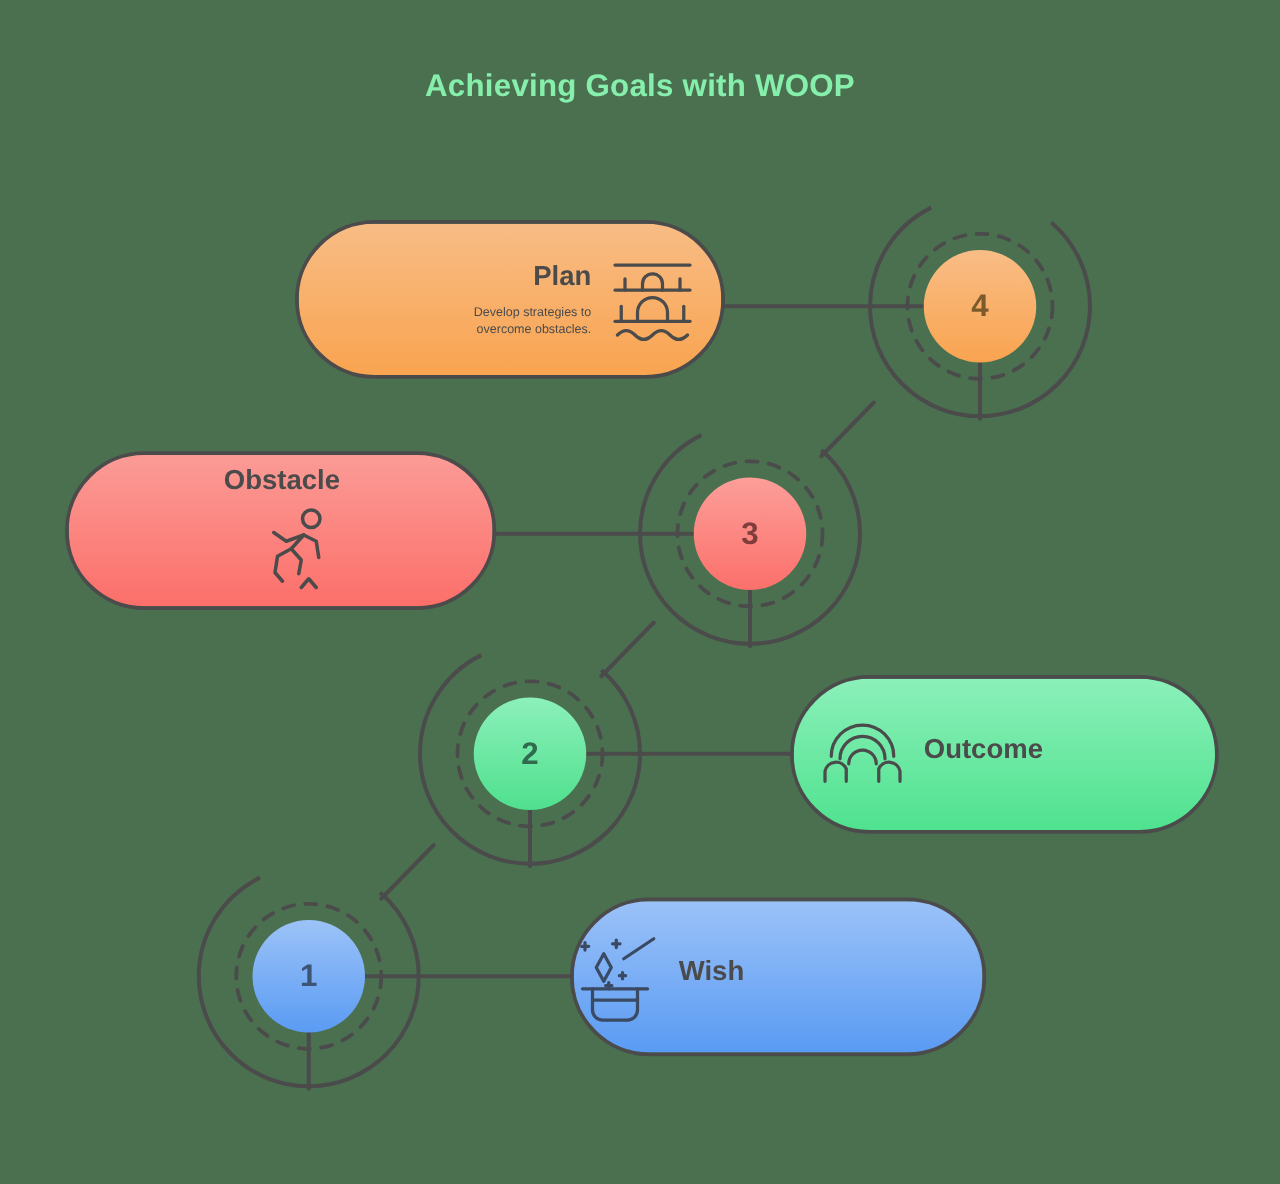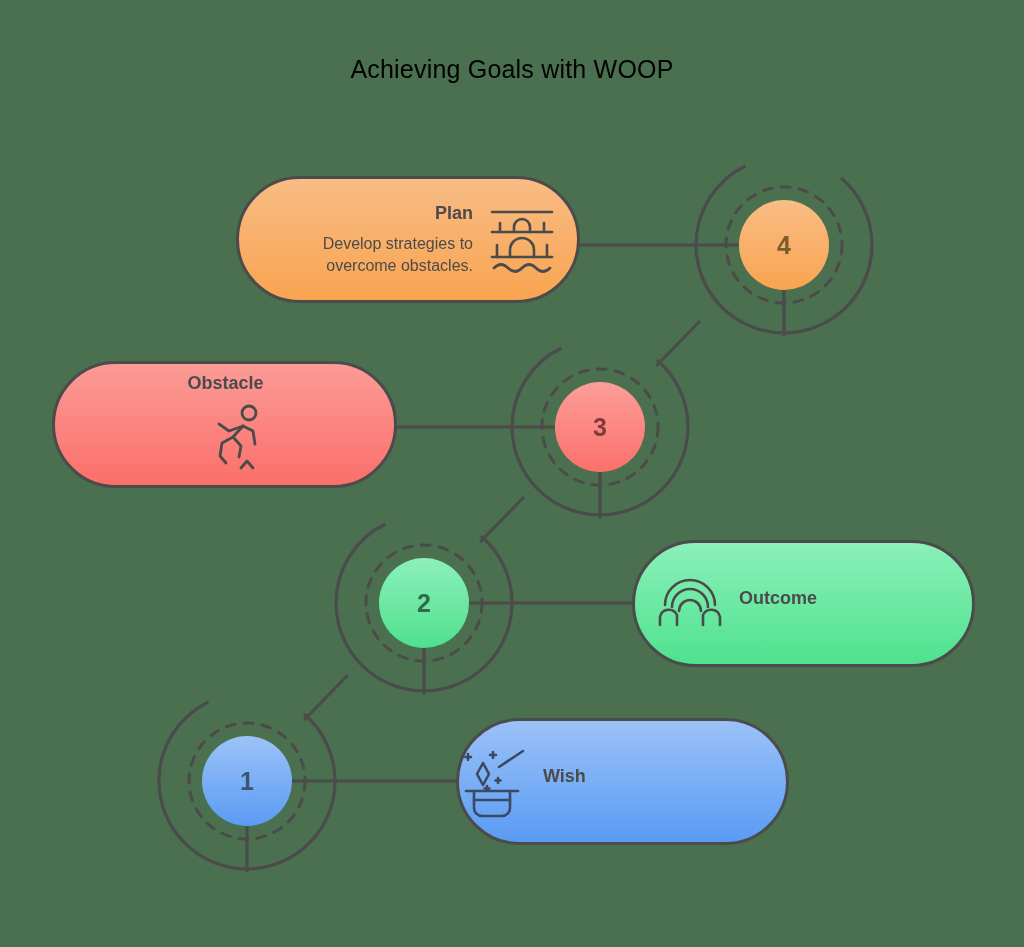--- a/index.html
+++ b/index.html
@@ -22,22 +22,22 @@
     height: 947px;
   }
   
   #page-title {
     position: absolute;
     left: 0;
     top: 55px;
     width: 1024px;
     text-align: center;
     font-size: 25px;
-    font-weight: normal;
-    color: #000000;
+    font-weight: bold;
+    color: #86efac;
     letter-spacing: 0.2px;
   }
   
   #connector-layer {
     position: absolute;
     left: 0;
     top: 0;
     width: 1024px;
     height: 947px;
     pointer-events: none;
@@ -57,28 +57,28 @@
     align-items: center;
     width: 100%;
     box-sizing: border-box;
   }
   .card-text {
     display: flex;
     flex-direction: column;
     justify-content: center;
   }
   .card-title {
-    font-size: 18px;
+    font-size: 22px;
     font-weight: bold;
     color: #4b4b4b;
     line-height: 1.2;
     margin-bottom: 9px;
   }
   .card-desc {
-    font-size: 16px;
+    font-size: 10px;
     color: #4b4b4b;
     line-height: 1.35;
     white-space: pre-line;
   }
   .card-icon {
     flex: 0 0 auto;
     display: flex;
     align-items: center;
     justify-content: center;
   }

